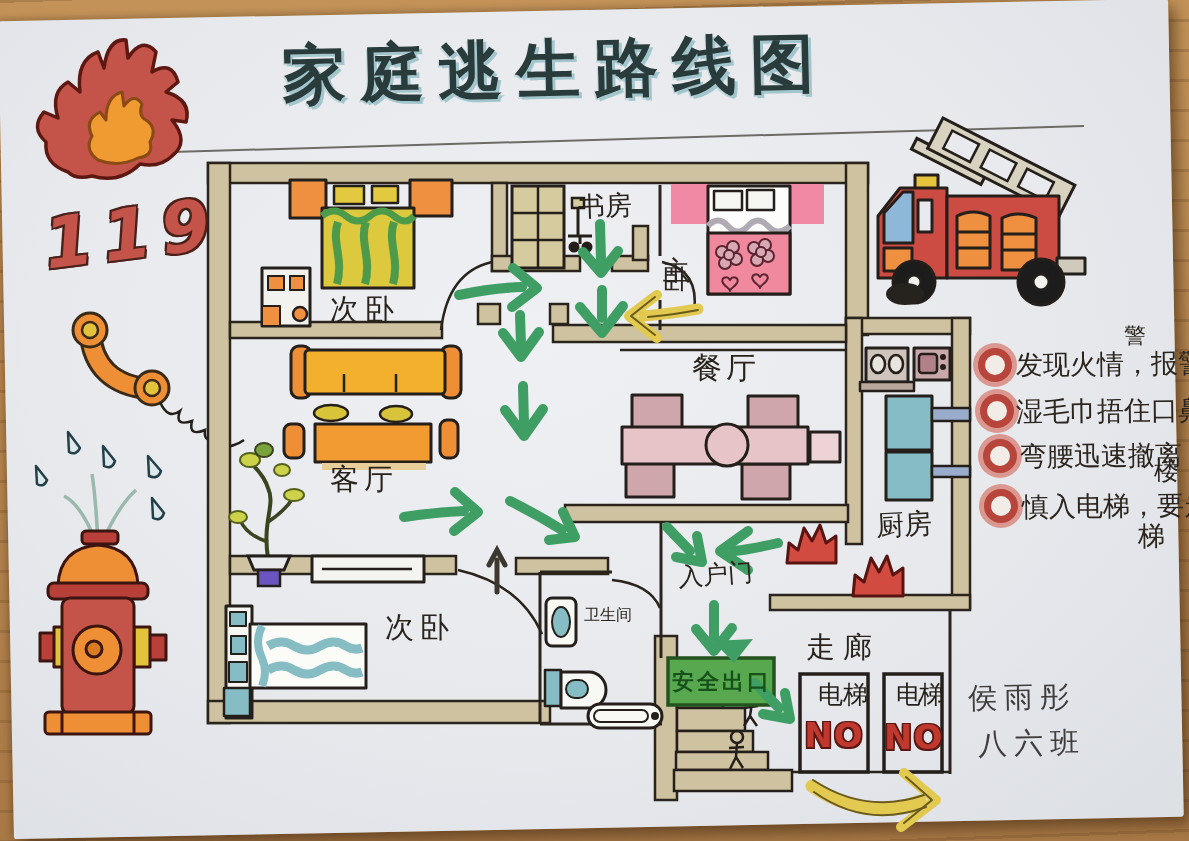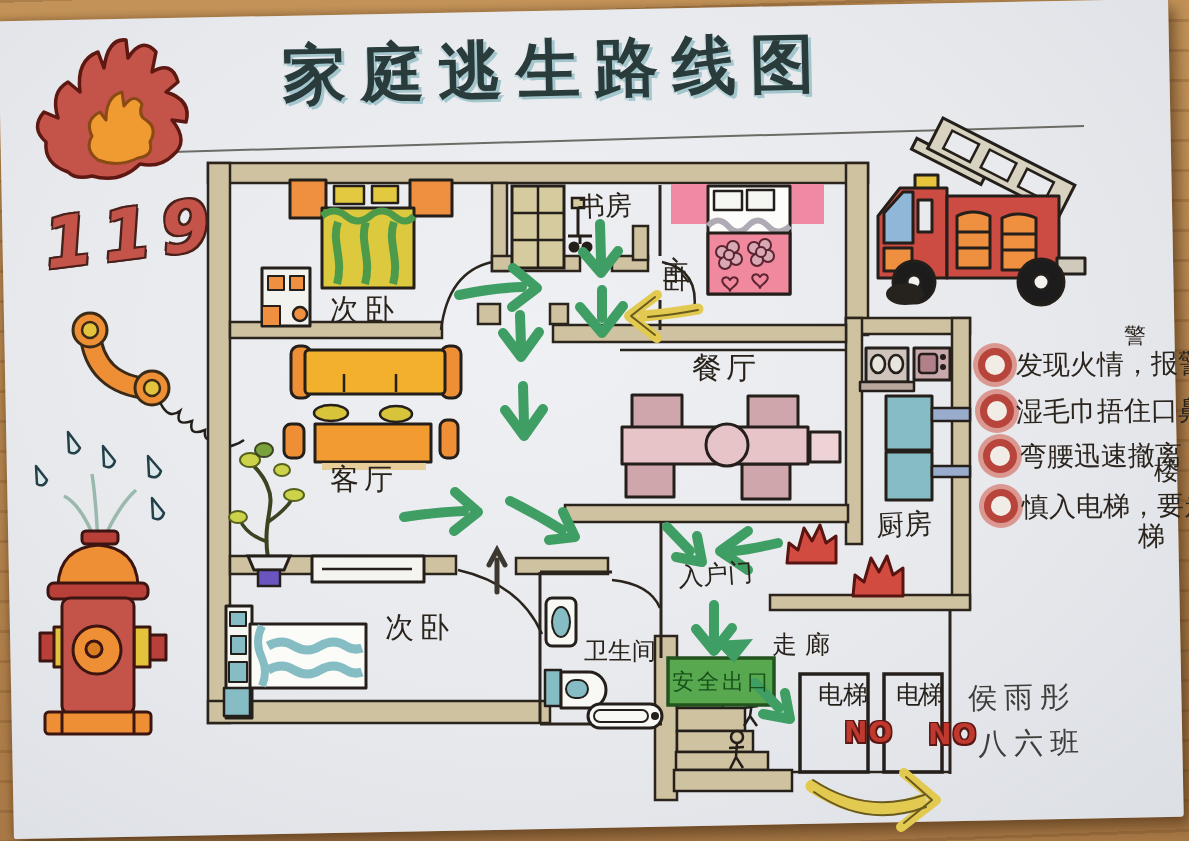--- a/index.html
+++ b/index.html
@@ -19,24 +19,24 @@
          transform:rotate(-1.3deg);
          text-shadow:3px 3px 0 #a3c6cd,-1px 2px 0 rgba(163,198,205,.55);}
   .hotline{font-size:70px;font-weight:800;font-style:italic;letter-spacing:10px;color:#c4544a;
            transform:rotate(-7deg);
            text-shadow:2px 2px 0 #4a201a,-2px -2px 0 #4a201a,2px -2px 0 #4a201a,-2px 2px 0 #4a201a;}
   .vert{writing-mode:vertical-rl;text-orientation:upright;letter-spacing:10px;}
   .ring{position:absolute;width:20px;height:20px;border:7px solid #b8453c;border-radius:50%;
         background:#f2ece6;box-shadow:0 0 0 5px rgba(215,138,128,.85);}
   .tip-text{font-size:27px;color:#2b251d;transform:rotate(-0.6deg);}
   .small-note{font-size:22px;color:#2b251d;}
-  .sign-lbl{font-size:22px;font-weight:normal;color:#17511a;letter-spacing:3px;text-align:center;}
+  .sign-lbl{font-size:22px;font-weight:bold;color:#17511a;letter-spacing:3px;text-align:center;}
   .elev-lbl{font-size:25px;color:#241f18;text-align:right;}
-  .no-lbl{font-size:28px;font-weight:800;color:#c0392e;letter-spacing:1px;
-          text-shadow:1.5px 1.5px 0 #5a1713,-1.5px -1.5px 0 #5a1713,1.5px -1.5px 0 #5a1713,-1.5px 1.5px 0 #5a1713;margin-left:44px;}
+  .no-lbl{font-size:34px;font-weight:800;color:#c0392e;text-align:center;letter-spacing:1px;
+          text-shadow:1.5px 1.5px 0 #5a1713,-1.5px -1.5px 0 #5a1713,1.5px -1.5px 0 #5a1713,-1.5px 1.5px 0 #5a1713;}
   .room{font-weight:500;}
   .signature{font-size:29px;color:#3f3e3c;letter-spacing:7px;transform:rotate(-1deg);}
 </style>
 </head>
 <body>
 
 <div class="paper"></div>
 
 <svg class="art" width="1189" height="841" viewBox="0 0 1189 841">
 
@@ -354,23 +354,23 @@
 <div class="lbl title" style="left:282px;top:36px;">家庭逃生路线图</div>
 <div class="lbl hotline" style="left:44px;top:198px;">119</div>
 
 <div class="lbl room" style="left:330px;top:294px;font-size:29px;letter-spacing:6px;">次卧</div>
 <div class="lbl room" style="left:578px;top:192px;font-size:27px;transform:rotate(-2deg);">书房</div>
 <div class="lbl room vert" style="left:662px;top:234px;font-size:27px;">主卧</div>
 <div class="lbl room" style="left:692px;top:352px;font-size:30px;letter-spacing:4px;">餐厅</div>
 <div class="lbl room" style="left:330px;top:464px;font-size:29px;letter-spacing:5px;text-align:center;">客厅</div>
 <div class="lbl room" style="left:876px;top:510px;font-size:28px;transform:rotate(-3deg);">厨房</div>
 <div class="lbl room" style="left:385px;top:612px;font-size:29px;letter-spacing:6px;">次卧</div>
-<div class="lbl room" style="left:584px;top:607px;font-size:24px;margin-top:32px;">卫生间</div>
+<div class="lbl room" style="left:584px;top:607px;font-size:16px;">卫生间</div>
 <div class="lbl room" style="left:678px;top:562px;font-size:25px;transform:rotate(-4deg);">入户门</div>
-<div class="lbl room" style="left:772px;top:632px;font-size:25px;letter-spacing:8px;">走廊</div>
+<div class="lbl room" style="left:806px;top:632px;font-size:29px;letter-spacing:8px;">走廊</div>
 
 <div class="lbl sign-lbl" style="left:672px;top:670px;width:98px;">安全出口</div>
 
 <div class="lbl elev-lbl" style="left:800px;top:682px;width:68px;">电梯</div>
 <div class="lbl elev-lbl" style="left:884px;top:682px;width:58px;letter-spacing:-2px;">电梯</div>
 <div class="lbl no-lbl" style="left:800px;top:718px;width:68px;">NO</div>
 <div class="lbl no-lbl" style="left:884px;top:720px;width:58px;">NO</div>
 
 <span class="ring" style="left:978px;top:348px;"></span>
 <div class="lbl tip-text" style="left:1016px;top:350px;">发现火情，报警要早</div>

